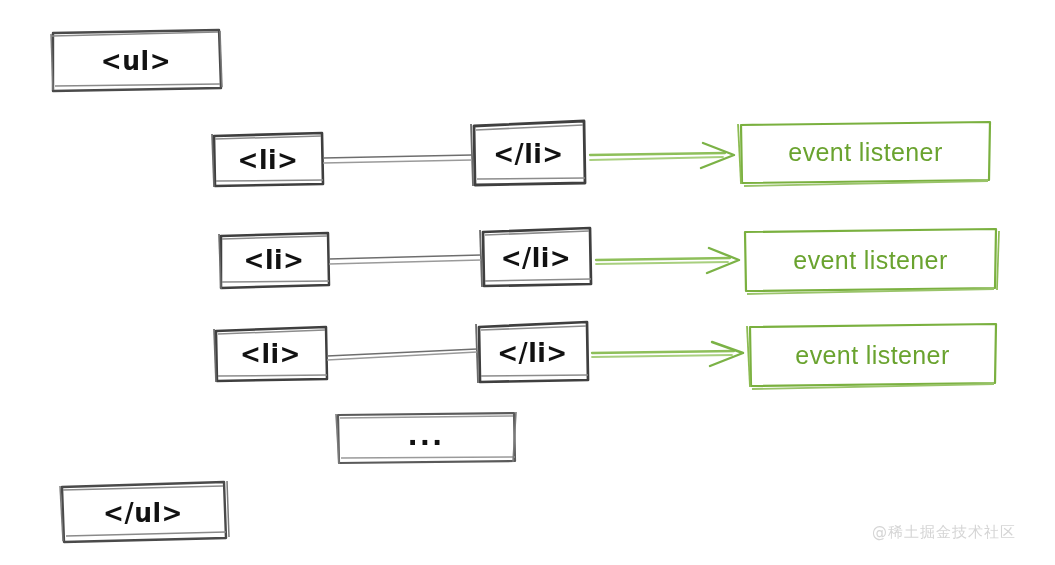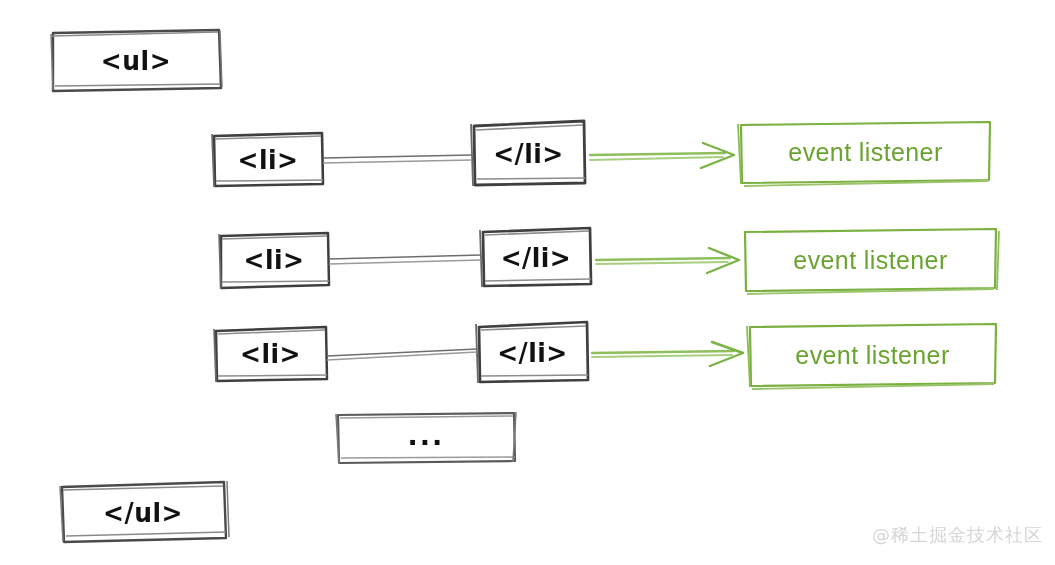--- a/index.html
+++ b/index.html
@@ -50,21 +50,21 @@
   .listener-label {
     font-size: 25px;
     font-weight: 400;
     font-family: Liberation Sans, sans-serif;
     letter-spacing: 0.4px;
     font-style: normal;
   }
   .watermark {
     position: absolute;
     color: #d5d5d5;
-    font-size: 18px;
+    font-size: 15px;
     font-family: "DejaVu Sans", sans-serif;
     white-space: nowrap;
     letter-spacing: 1px;
     text-align: right;
   }
 </style>
 </head>
 <body>
 
 <div id="canvas">

